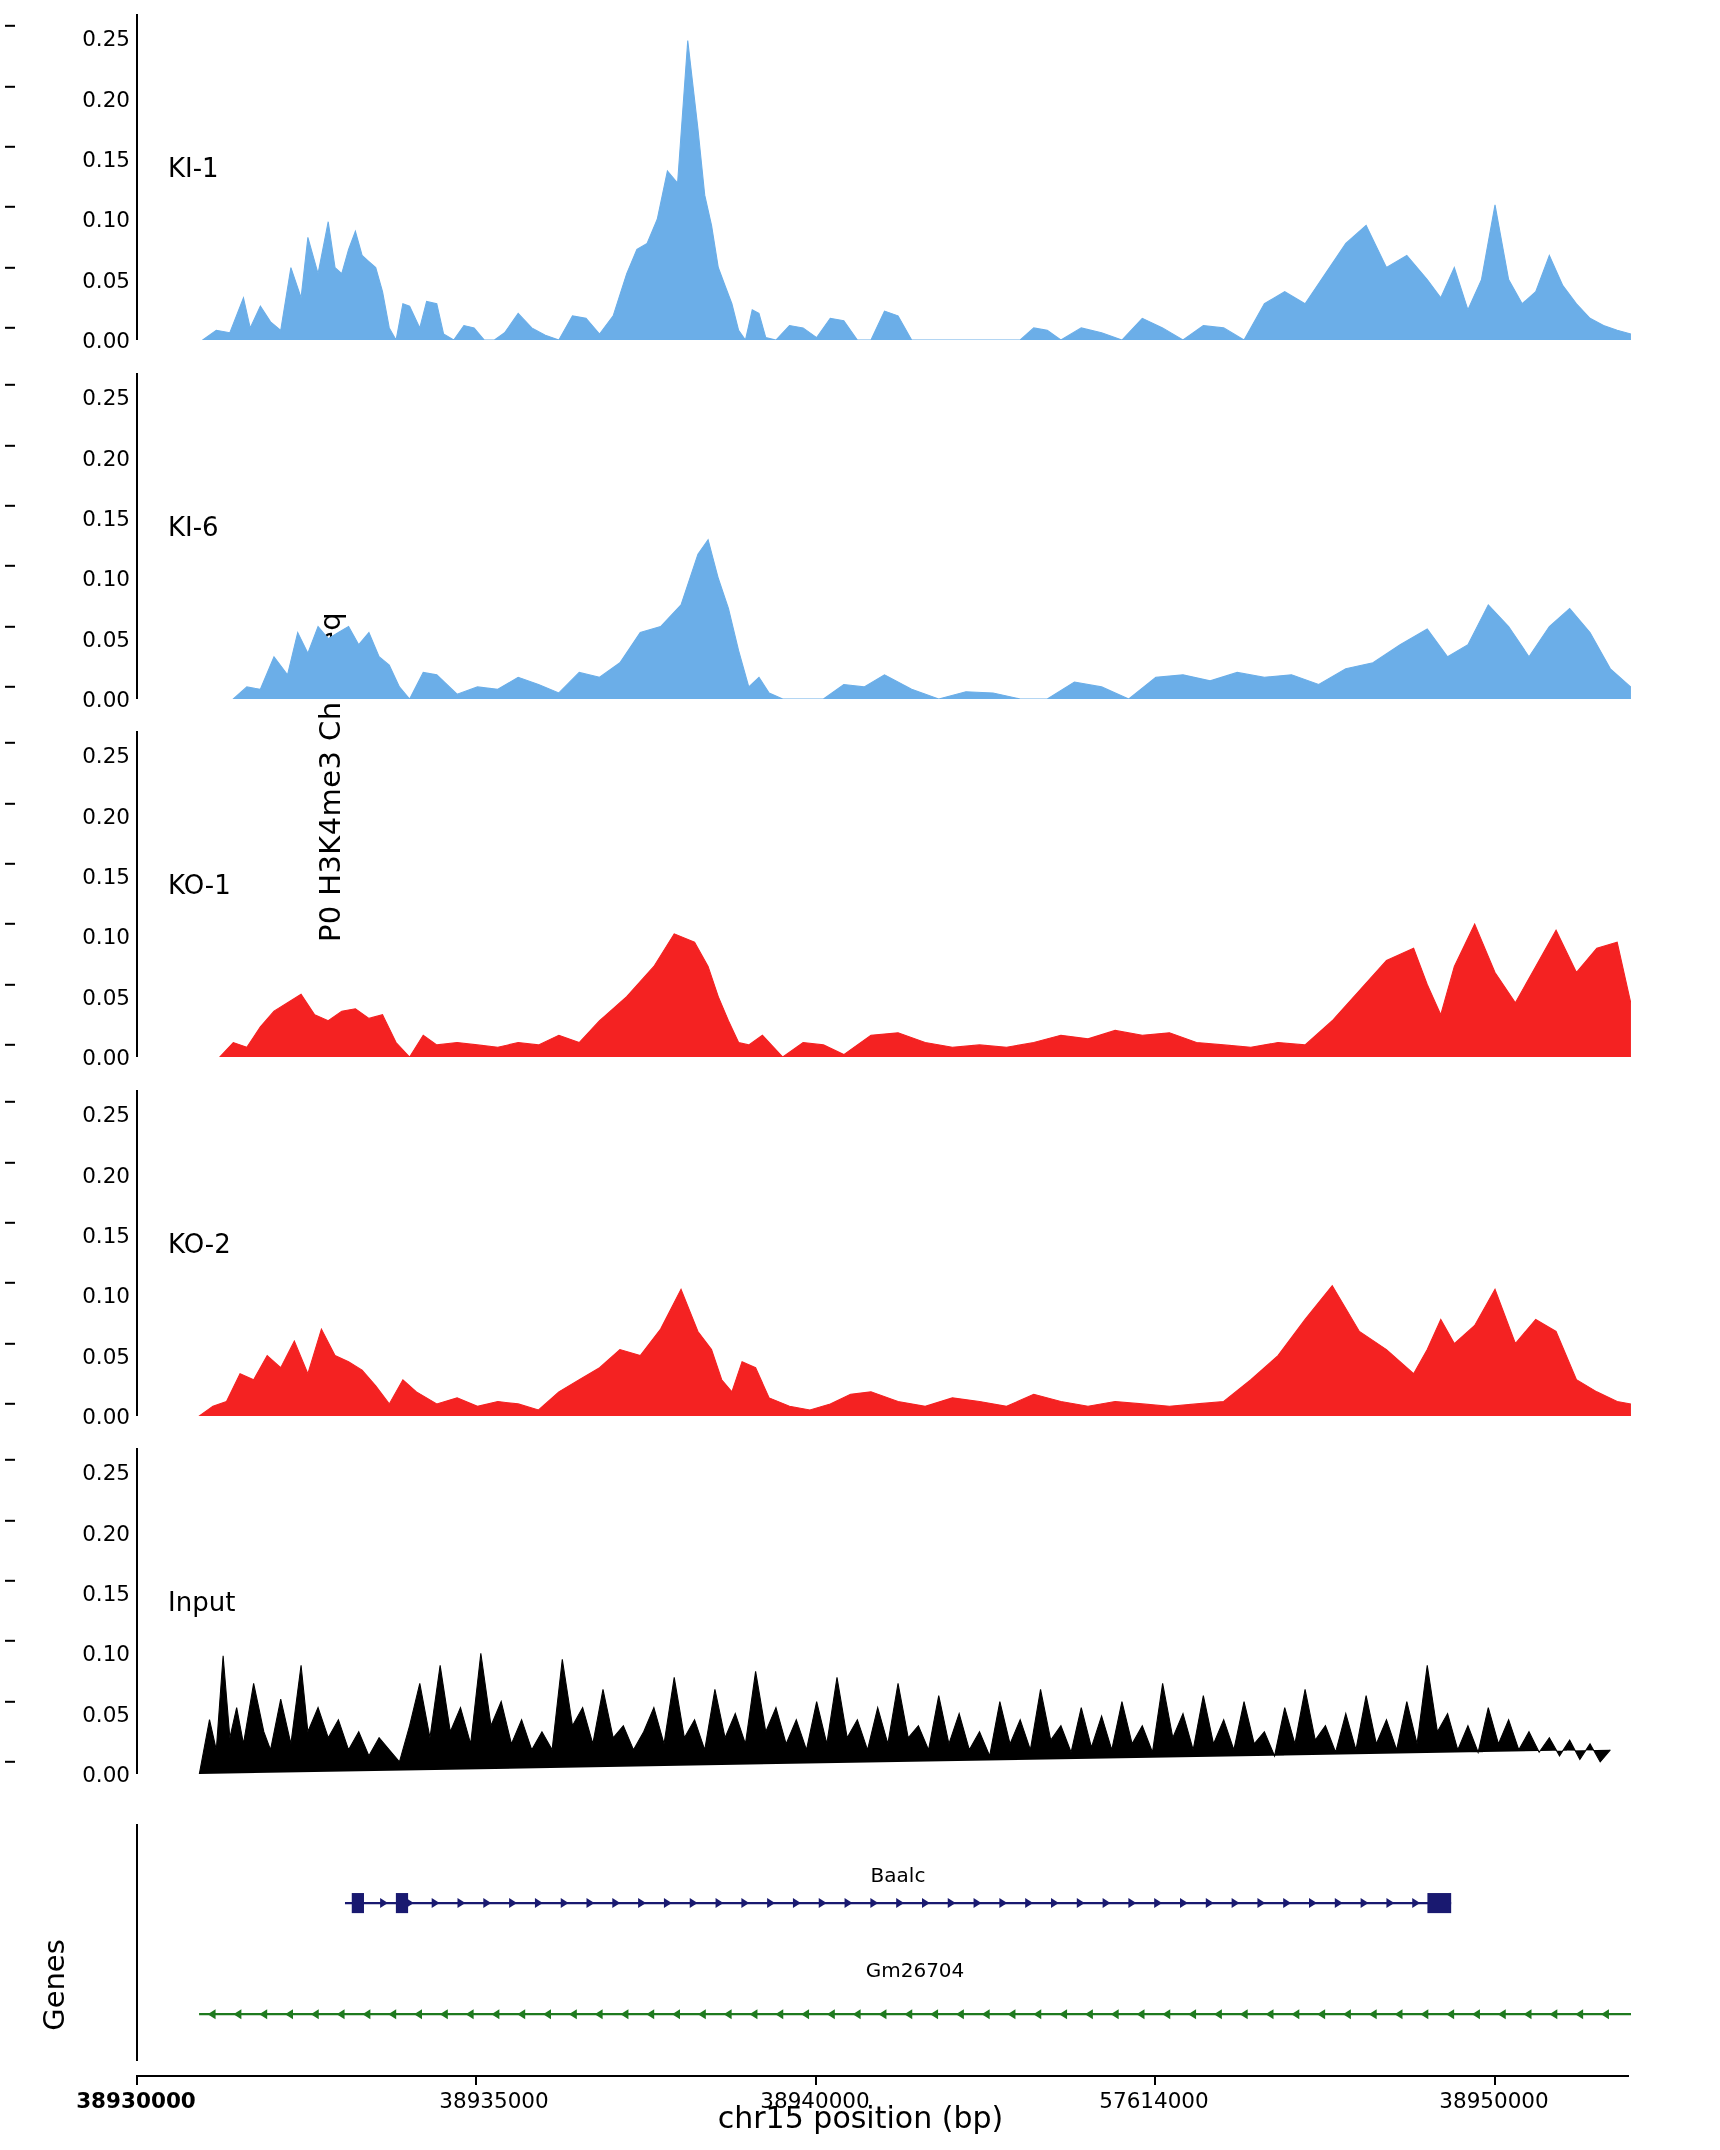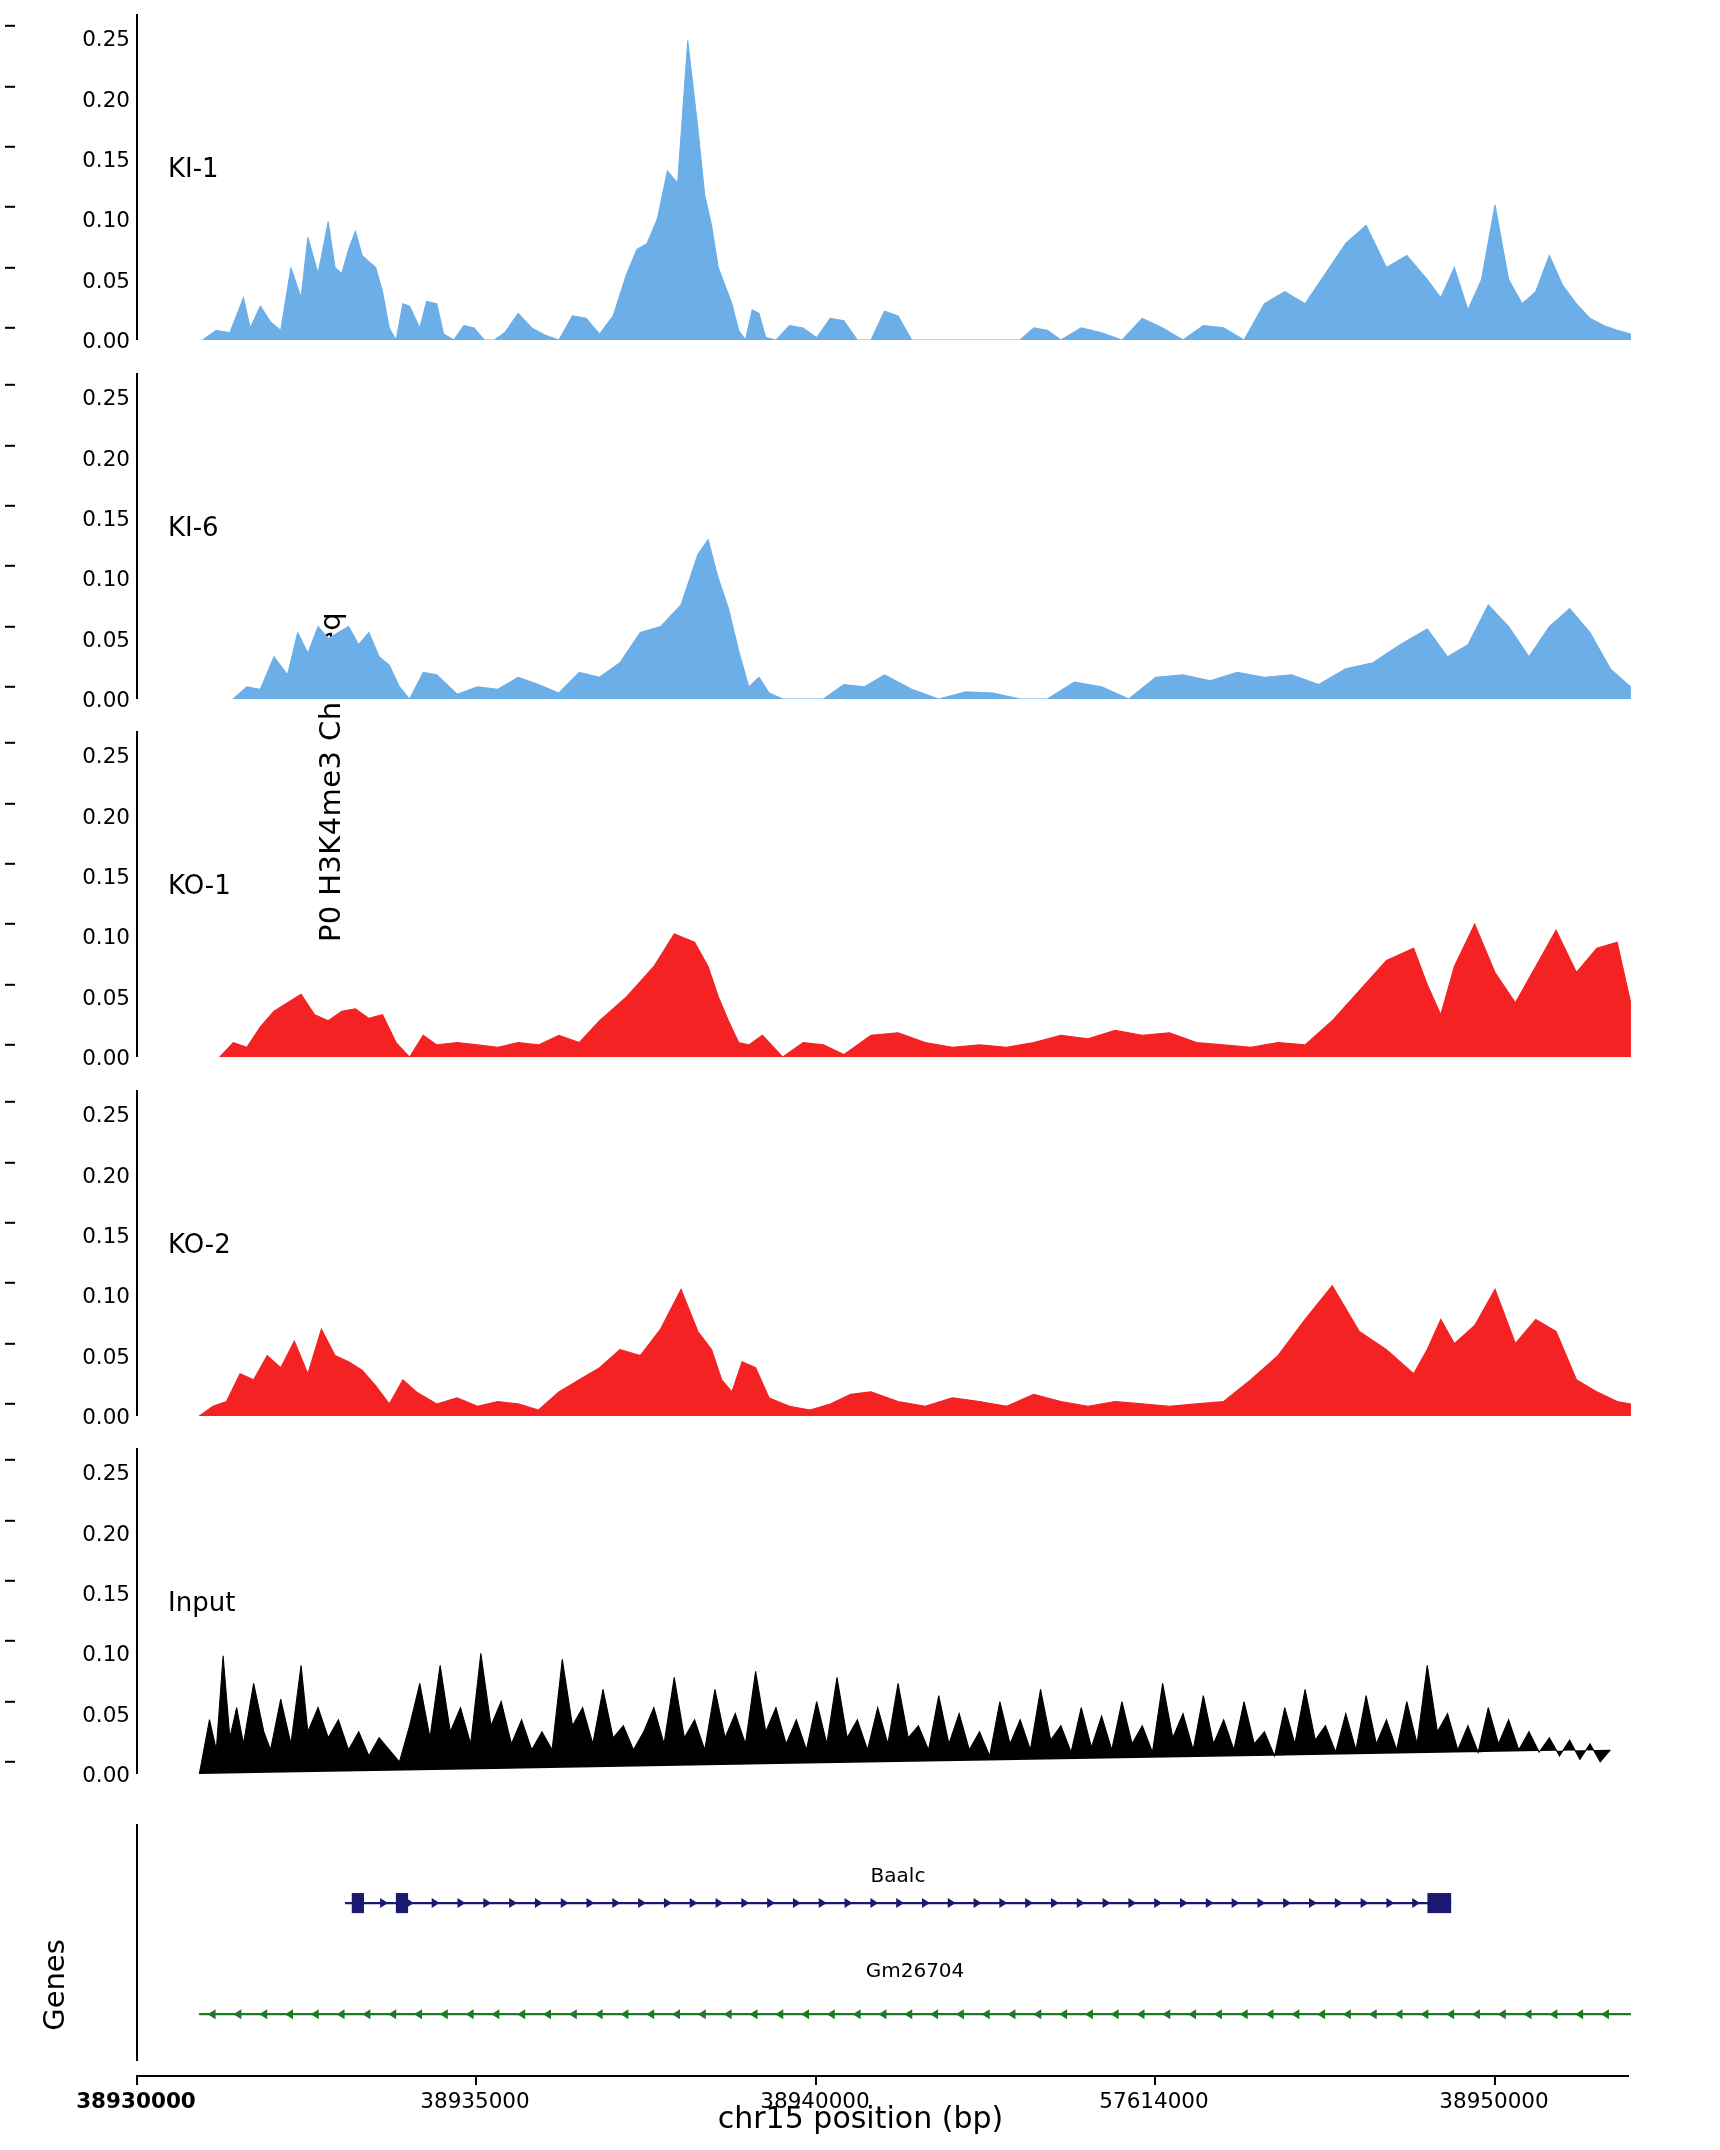--- a/index.html
+++ b/index.html
@@ -303,21 +303,21 @@
           <path d="M2052.2136363636364 258 L2041.2136363636364 265 L2052.2136363636364 272 Z" fill="#1E7A1E"></path>
         </svg>
       </div>
     </div>
 
   <div class="xaxis" style="top:2075px;">
     <div id="xticks">
         <div class="xtick" style="left: 0px;"></div>
         <div class="xticklabel" style="left: 0px; font-weight: bold;">38930000</div>
         <div class="xtick" style="left: 339px;"></div>
-        <div class="xticklabel" style="left: 339px;">38935000</div>
+        <div class="xticklabel" style="left: 358px;">38935000</div>
         <div class="xtick" style="left: 679px;"></div>
         <div class="xticklabel" style="left: 679px;">38940000</div>
         <div class="xtick" style="left: 1018px;"></div>
         <div class="xticklabel" style="left: 1018px;">57614000</div>
         <div class="xtick" style="left: 1358px;"></div>
         <div class="xticklabel" style="left: 1358px;">38950000</div>
       </div>
   </div>
 
 </div>

